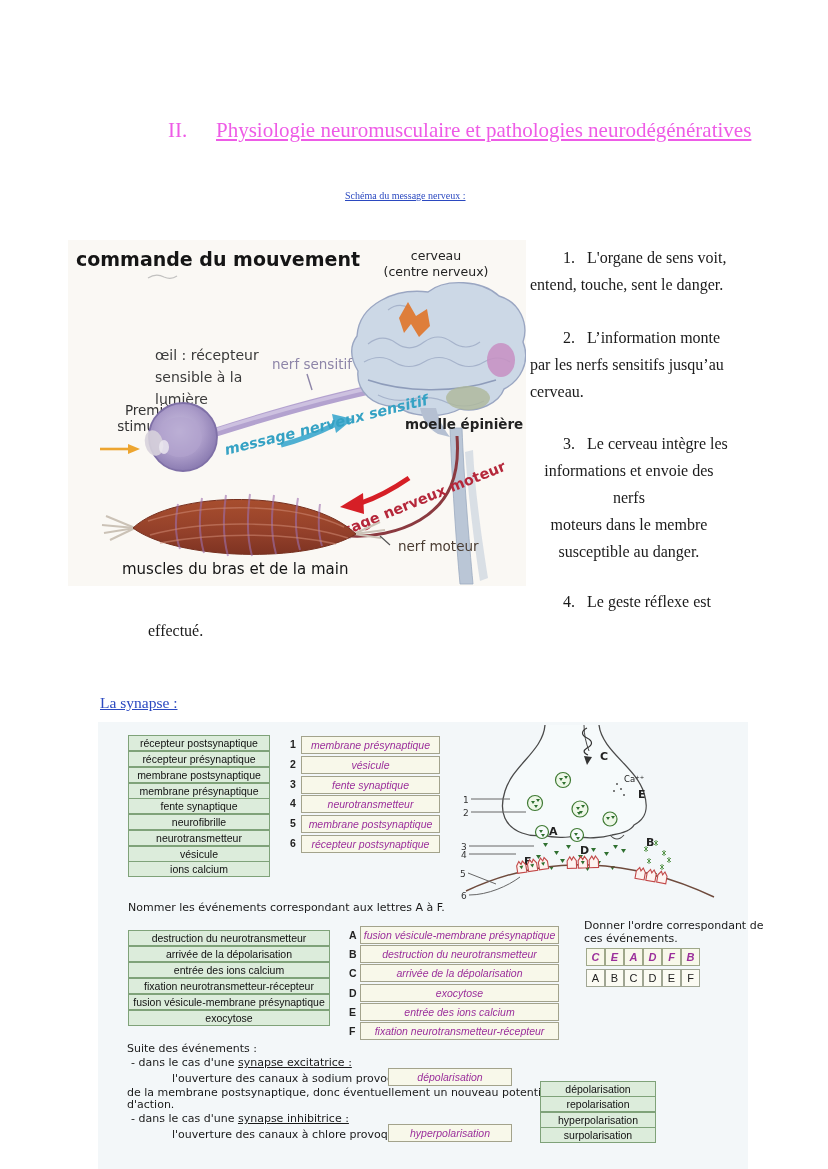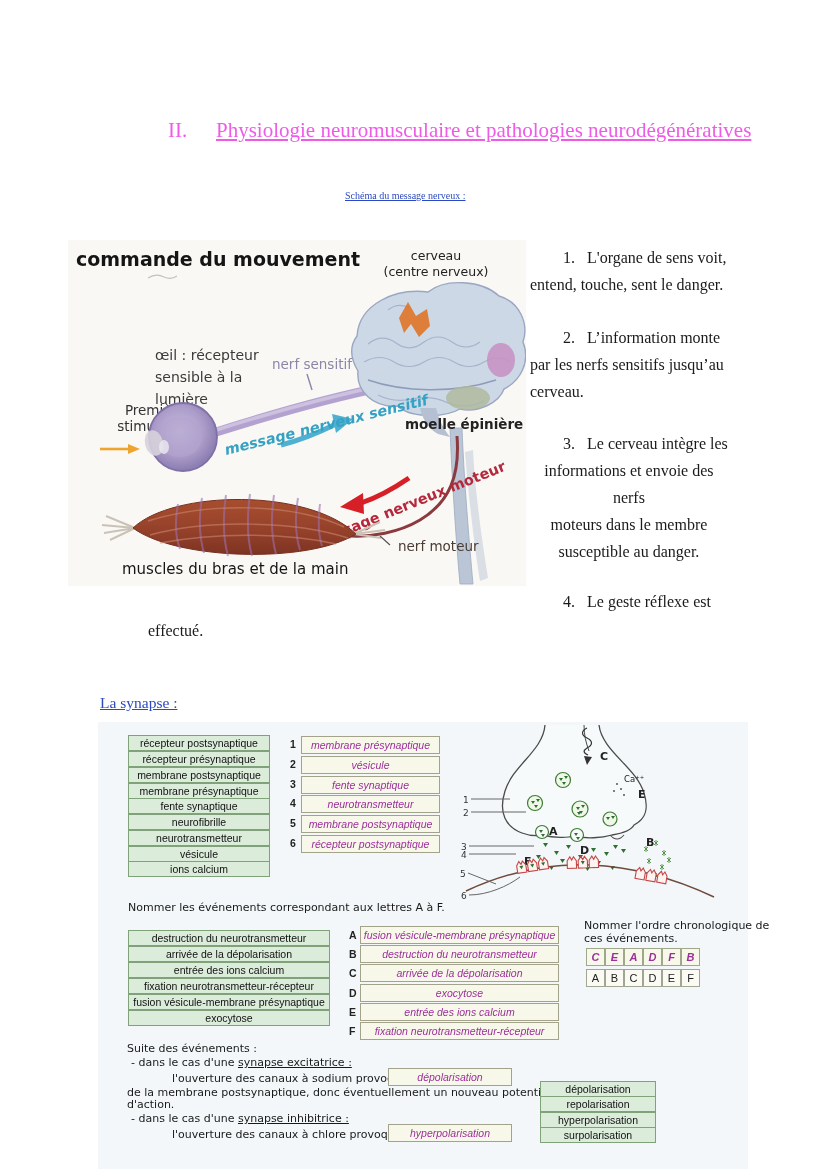--- a/index.html
+++ b/index.html
@@ -350,21 +350,21 @@
   <div class="numlbl" style="left:349px;top:987px;">D</div>
   <div class="numlbl" style="left:349px;top:1006px;">E</div>
   <div class="numlbl" style="left:349px;top:1025px;">F</div>
   <div class="slot" style="left:360px;top:926px;width:197px;height:16px;">fusion vésicule-membrane présynaptique</div>
   <div class="slot" style="left:360px;top:945px;width:197px;height:16px;">destruction du neurotransmetteur</div>
   <div class="slot" style="left:360px;top:964px;width:197px;height:16px;">arrivée de la dépolarisation</div>
   <div class="slot" style="left:360px;top:984px;width:197px;height:16px;">exocytose</div>
   <div class="slot" style="left:360px;top:1003px;width:197px;height:16px;">entrée des ions calcium</div>
   <div class="slot" style="left:360px;top:1022px;width:197px;height:16px;">fixation neurotransmetteur-récepteur</div>
 
-  <div class="abs ex" style="left:584px;top:919px;">Nommer l'ordre chronologique de</div>
+  <div class="abs ex" style="left:584px;top:919px;">Donner l'ordre correspondant de</div>
   <div class="abs ex" style="left:584px;top:932px;">ces événements.</div>
   <div class="obox filled" style="left:586px;top:948px;">C</div>
   <div class="obox filled" style="left:605px;top:948px;">E</div>
   <div class="obox filled" style="left:624px;top:948px;">A</div>
   <div class="obox filled" style="left:643px;top:948px;">D</div>
   <div class="obox filled" style="left:662px;top:948px;">F</div>
   <div class="obox filled" style="left:681px;top:948px;">B</div>
   <div class="obox ref" style="left:586px;top:969px;">A</div>
   <div class="obox ref" style="left:605px;top:969px;">B</div>
   <div class="obox ref" style="left:624px;top:969px;">C</div>

